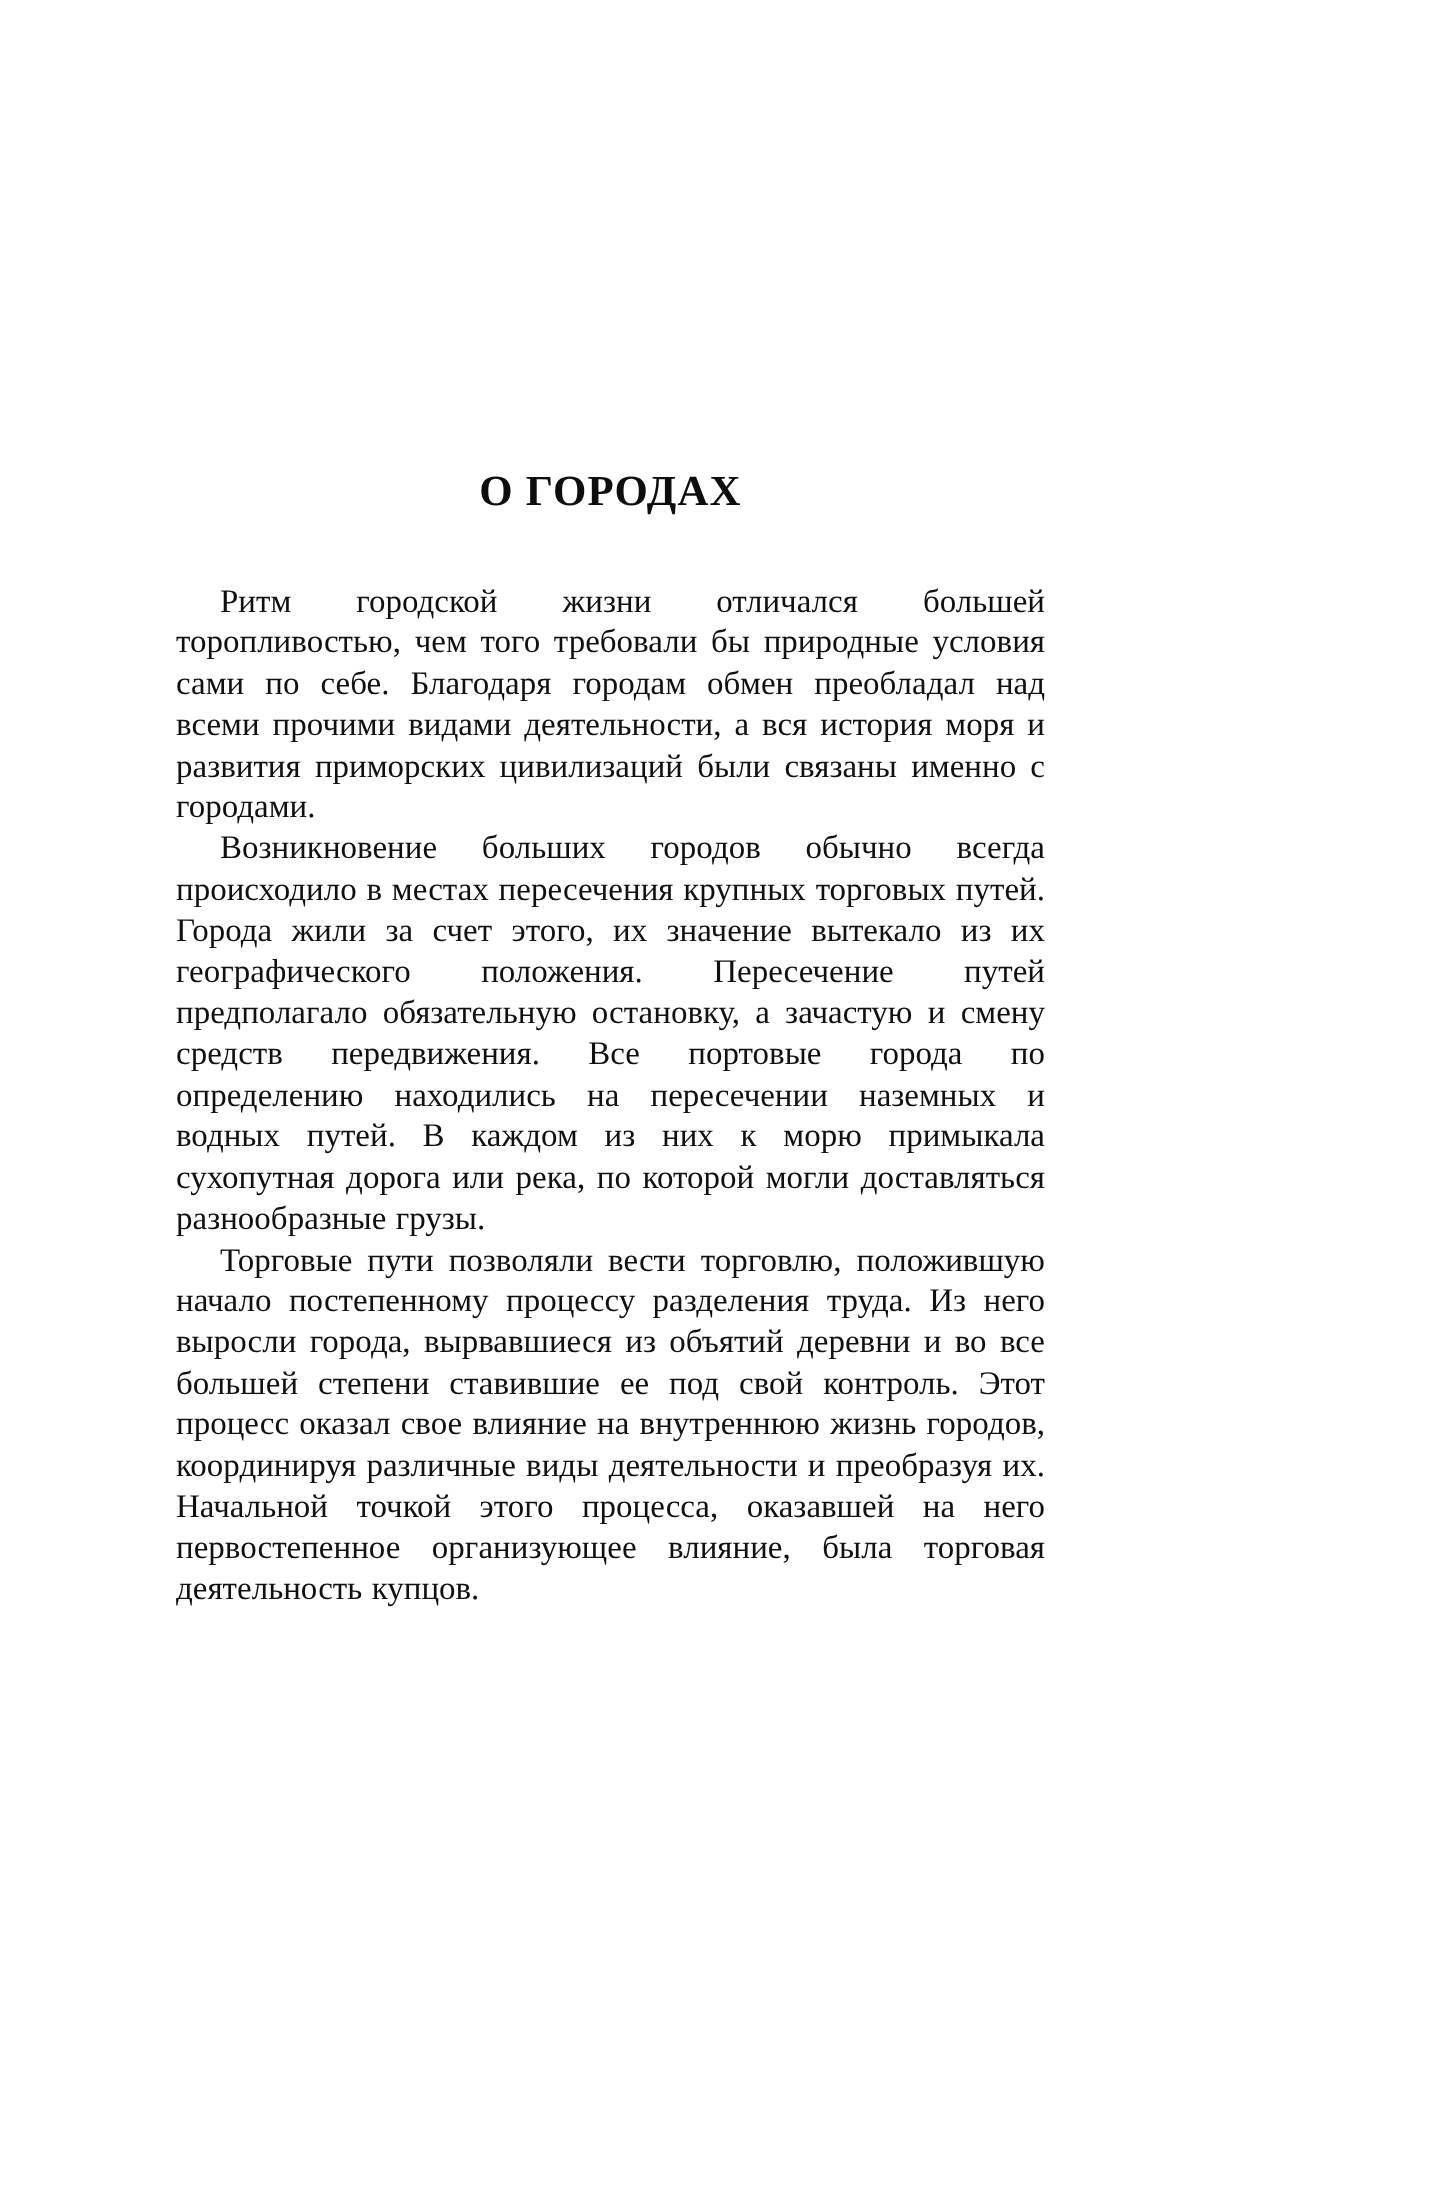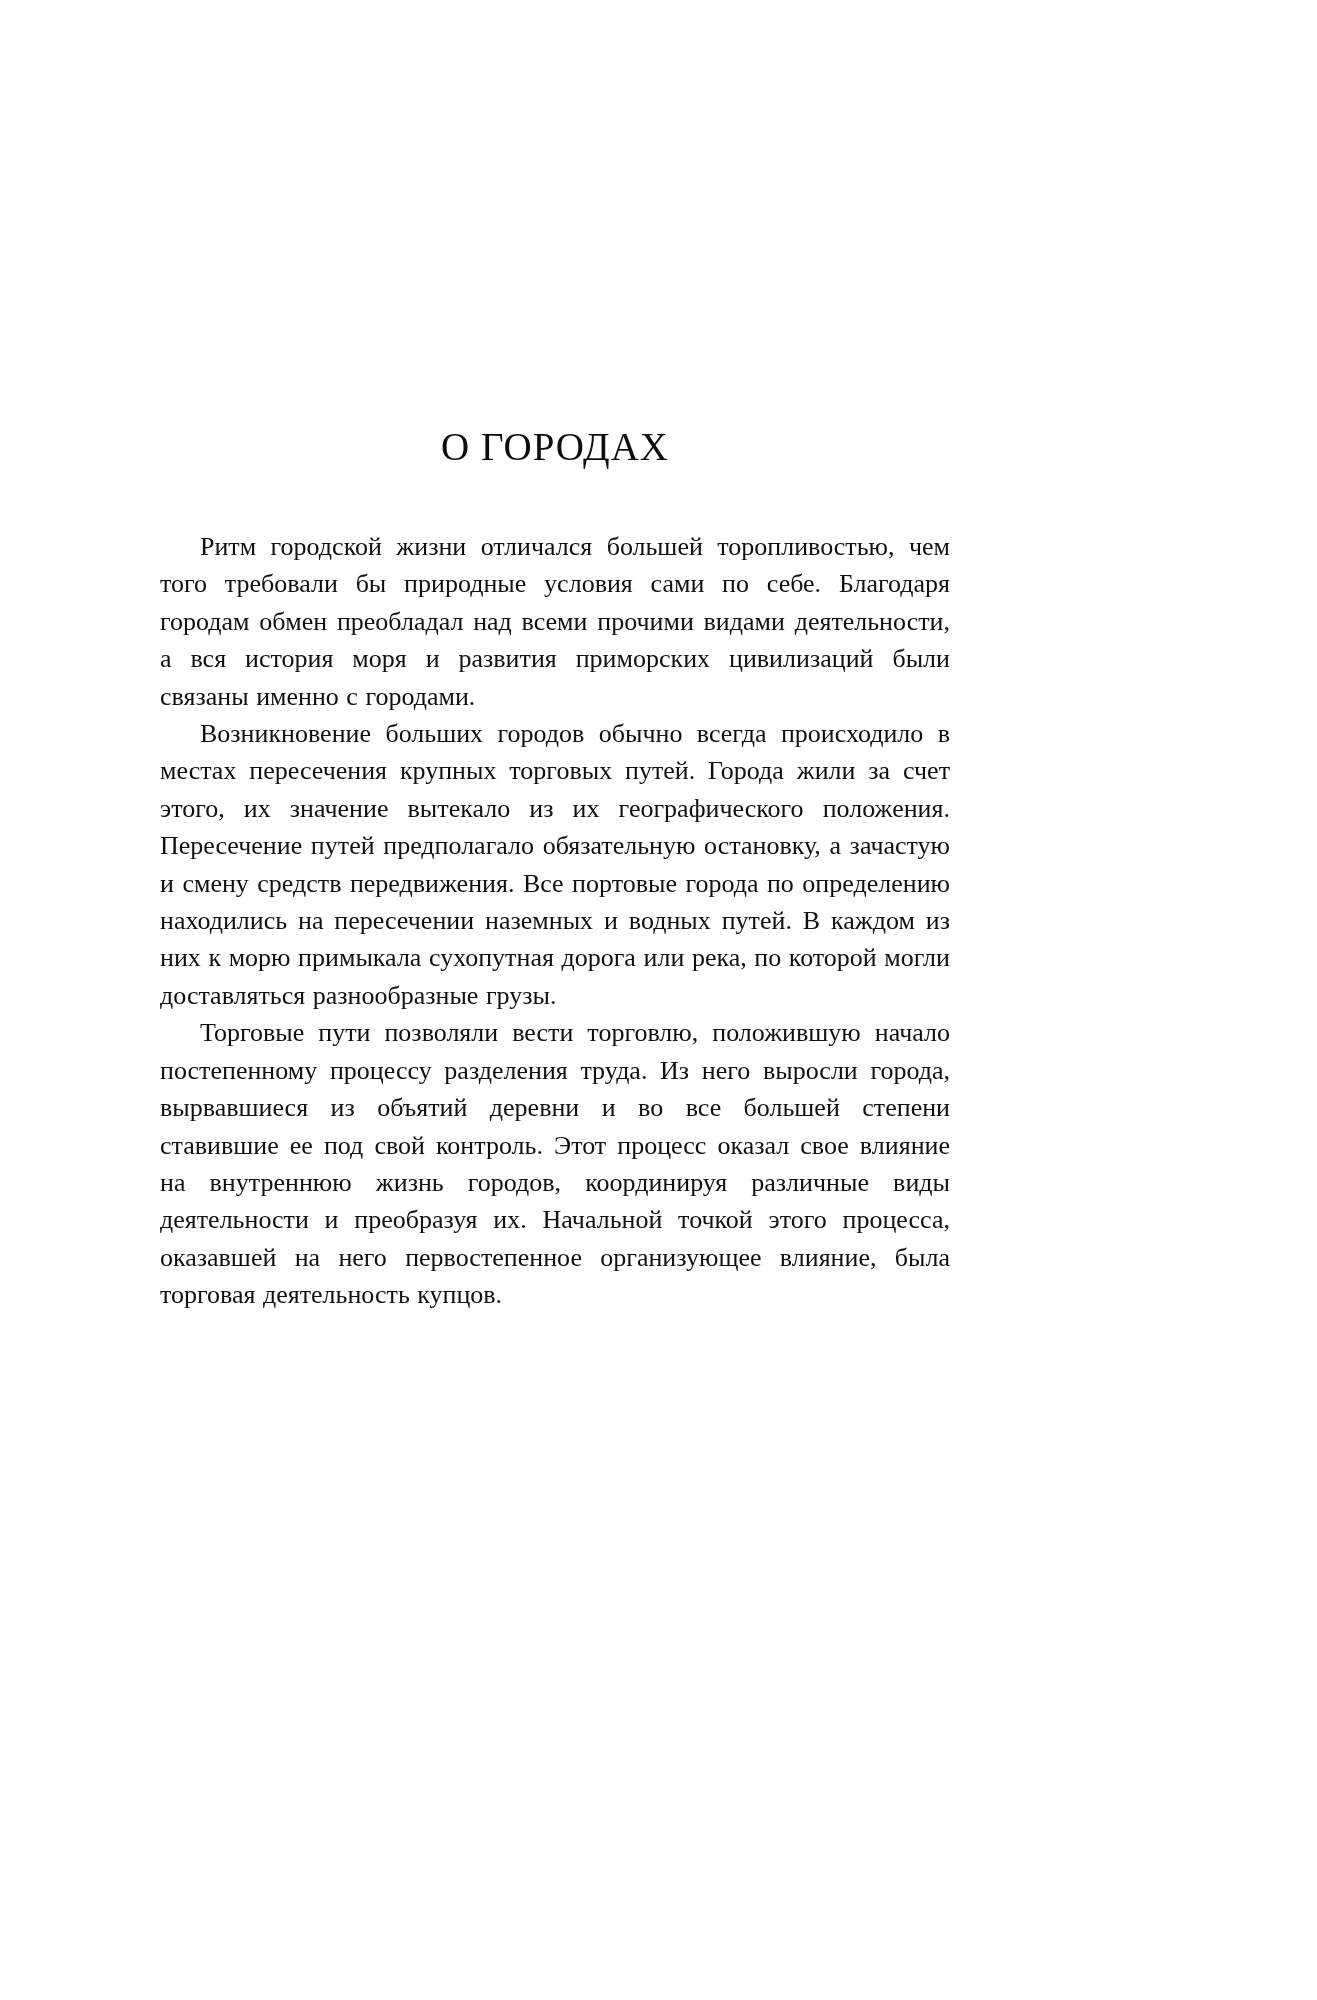--- a/index.html
+++ b/index.html
@@ -16,33 +16,33 @@
     font-family: "Liberation Serif", "DejaVu Serif", serif;
     color: #111111;
   }
   .chapter-title {
     position: absolute;
     top: 424px;
     left: 160px;
     width: 790px;
     text-align: center;
     font-size: 39px;
-    font-weight: normal;
+    font-weight: bold;
     letter-spacing: 1px;
     color: #0d0d0d;
   }
   .text-block {
     position: absolute;
     top: 528px;
     left: 160px;
     width: 790px;
   }
   .text-block p {
     margin: 0;
-    font-size: 26px;
+    font-size: 30px;
     line-height: 37.4px;
     text-align: justify;
     text-indent: 40px;
     color: #101010;
     word-spacing: 1px;
   }
 </style>
 </head>
 <body>
 

